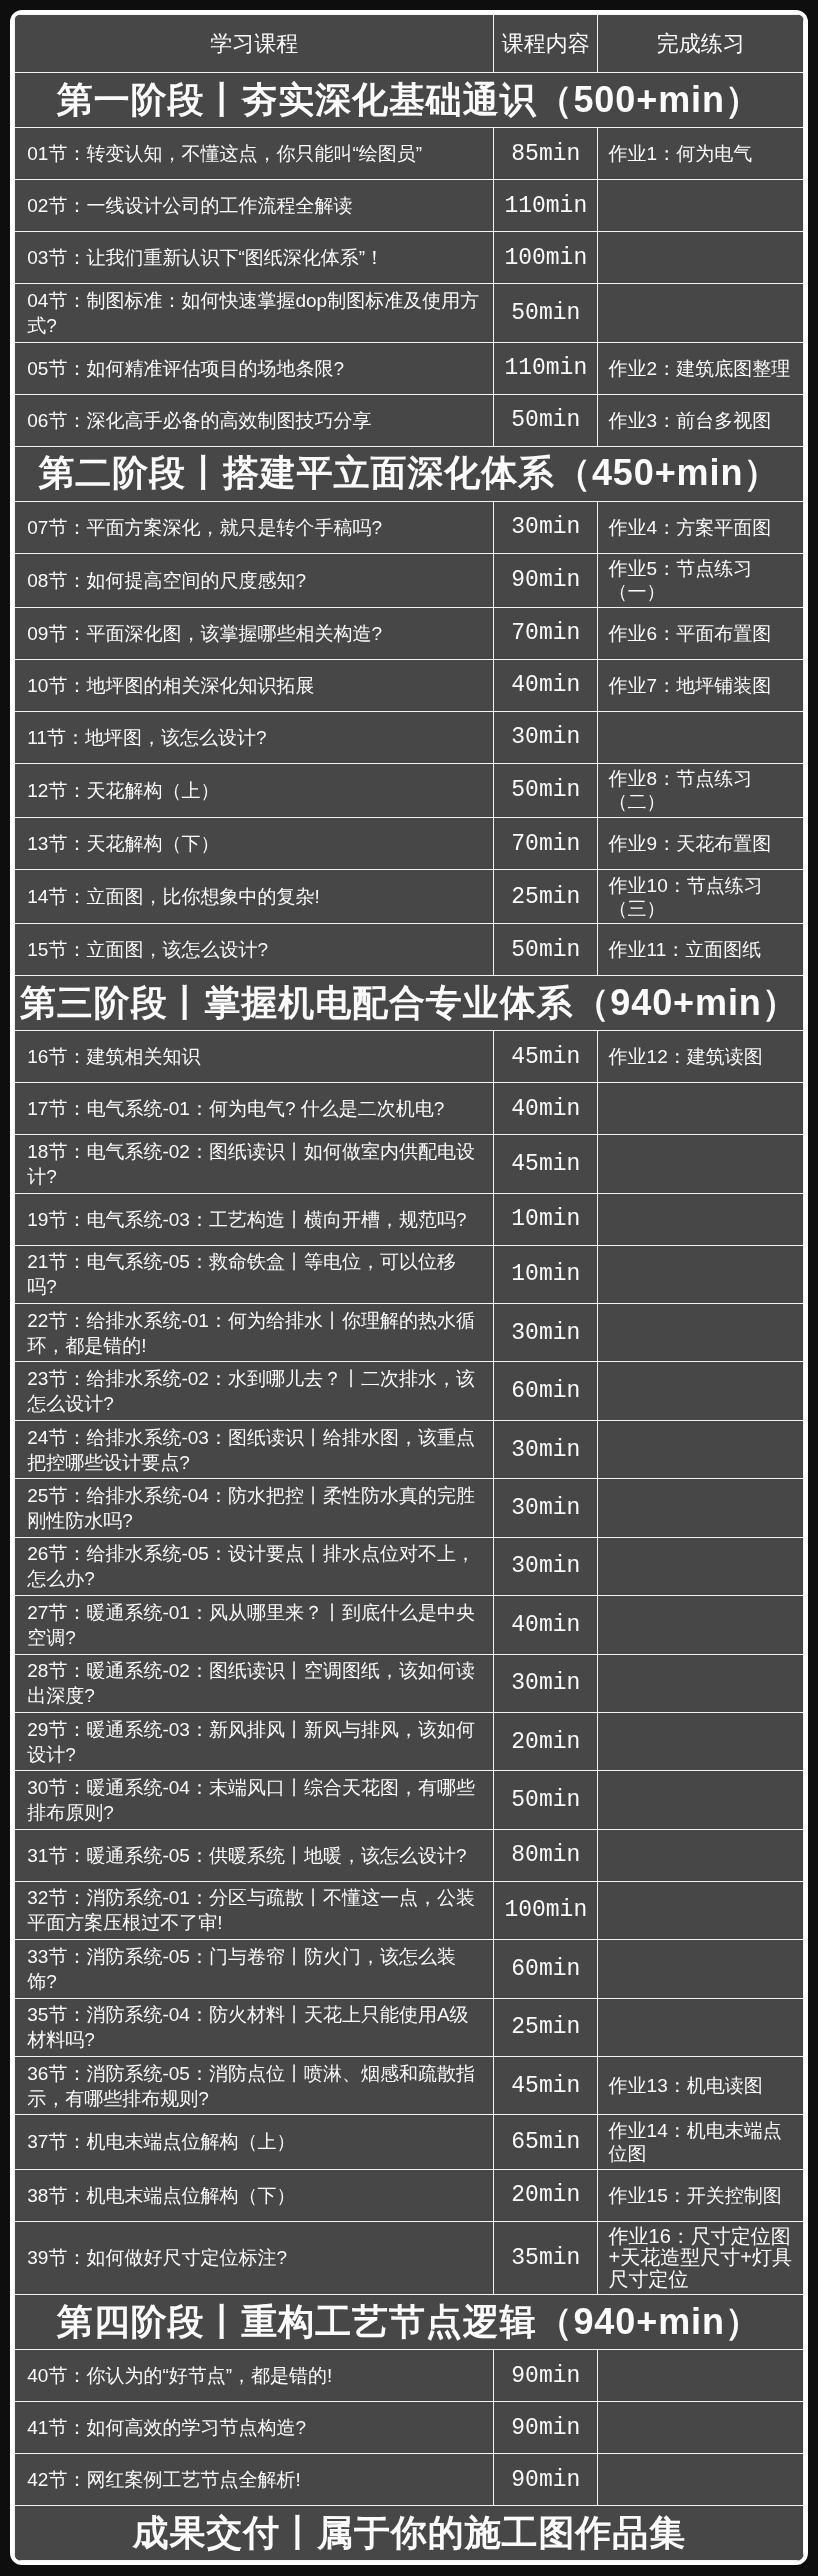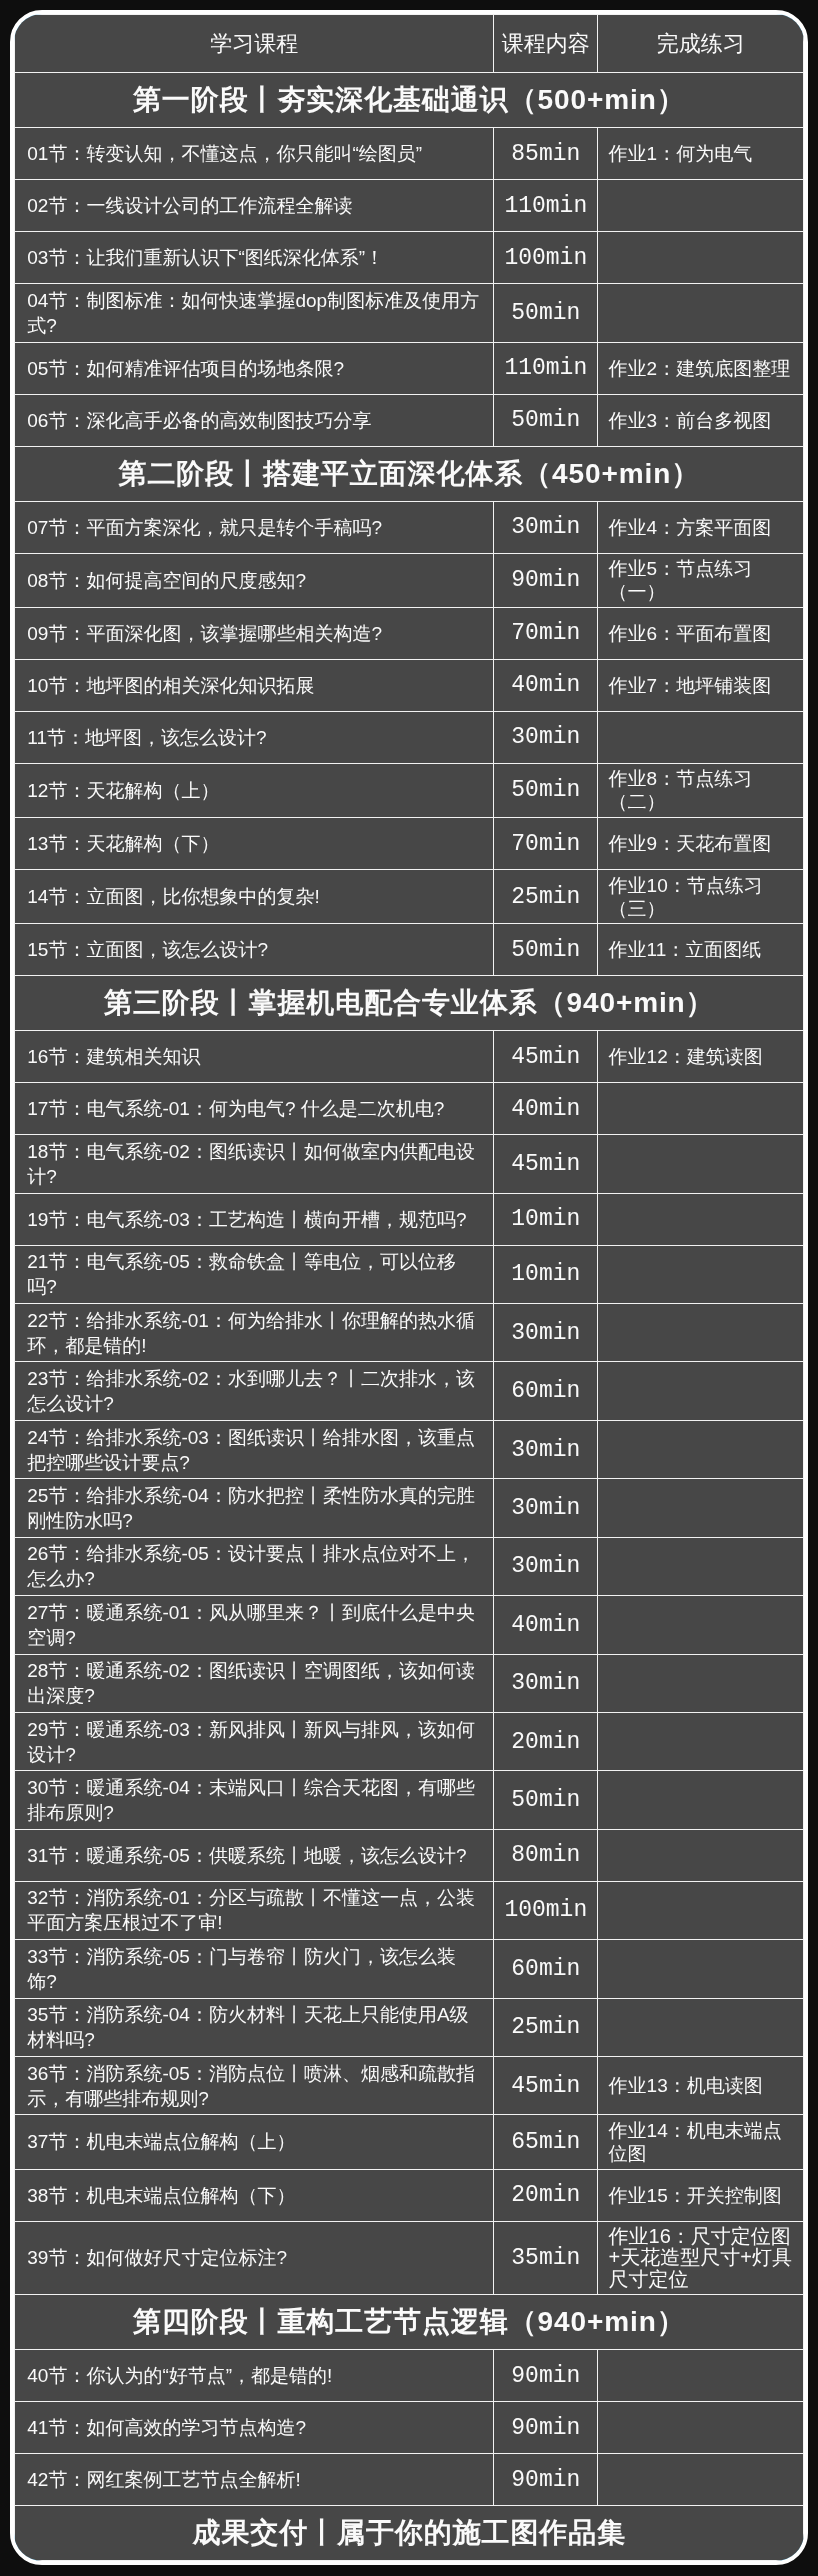--- a/index.html
+++ b/index.html
@@ -6,21 +6,21 @@
     margin:0;padding:0;
     width:818px;height:2576px;
     background:#0e0e0e;
     font-family:"Liberation Sans","DejaVu Sans",sans-serif;
   }
   .frame{
     position:absolute;left:10.3px;top:10.3px;
     width:798px;height:2555px;
     box-sizing:border-box;
     border:4.3px solid #ffffff;
-    border-radius:32px;
+    border-radius:12px;
     overflow:hidden;
     background:#7dd3fc;
   }
   table.course{
     width:100%;height:100%;
     border-collapse:collapse;
     table-layout:fixed;
   }
   td,th{
     border:1.7px solid #f2f2f2;
@@ -31,21 +31,21 @@
   }
   th{
     height:58px;
     font-size:22px;
     font-weight:500;
     text-align:center;
   }
   td.section{
     height:53px;
     text-align:center;
-    font-size:28px;
+    font-size:36px;
     font-weight:700;
     letter-spacing:0.9px;
   }
   td.title-cell{
     height:50px;
     text-align:left;
     padding:2.6px 12px;
     font-size:19px;
     line-height:25px;
     margin-left:46px;

